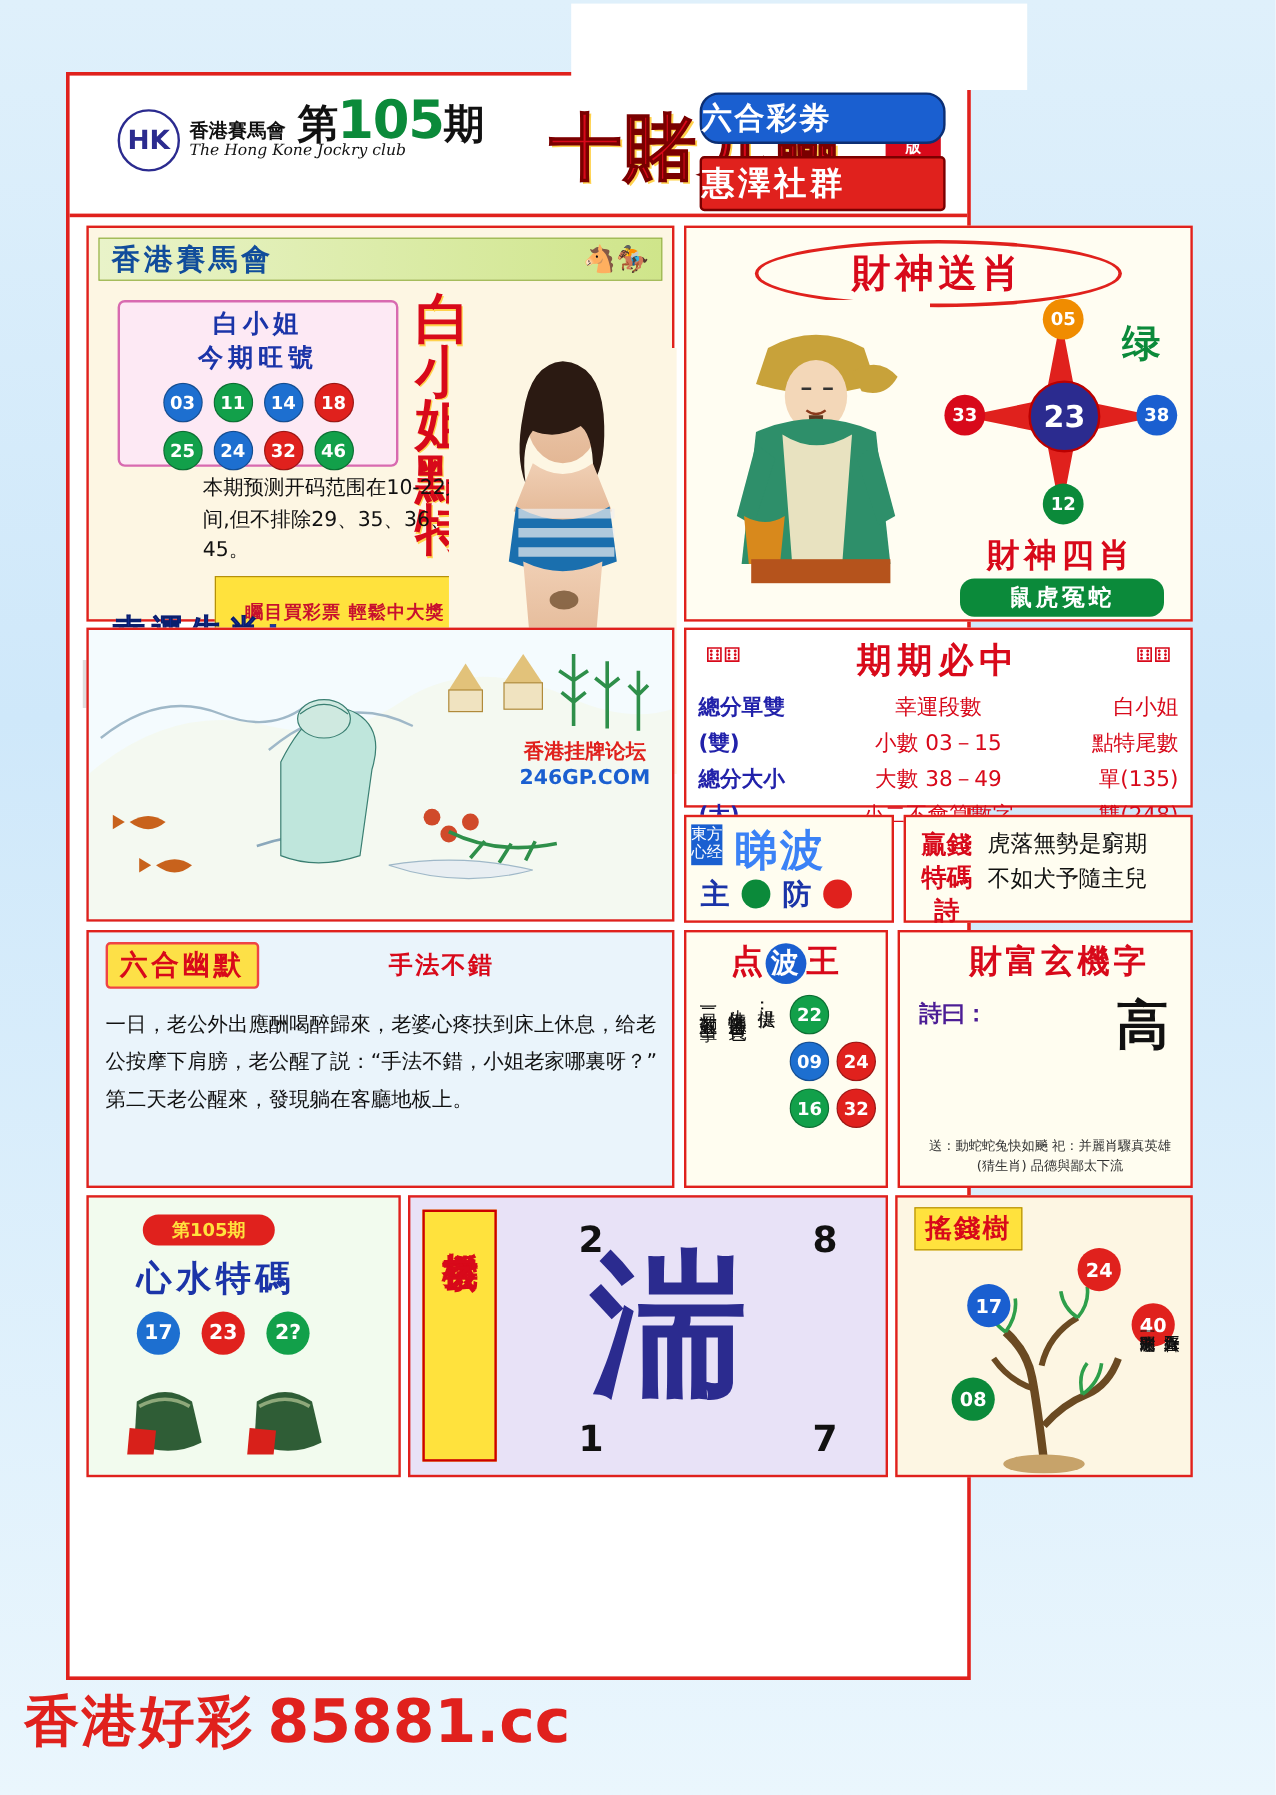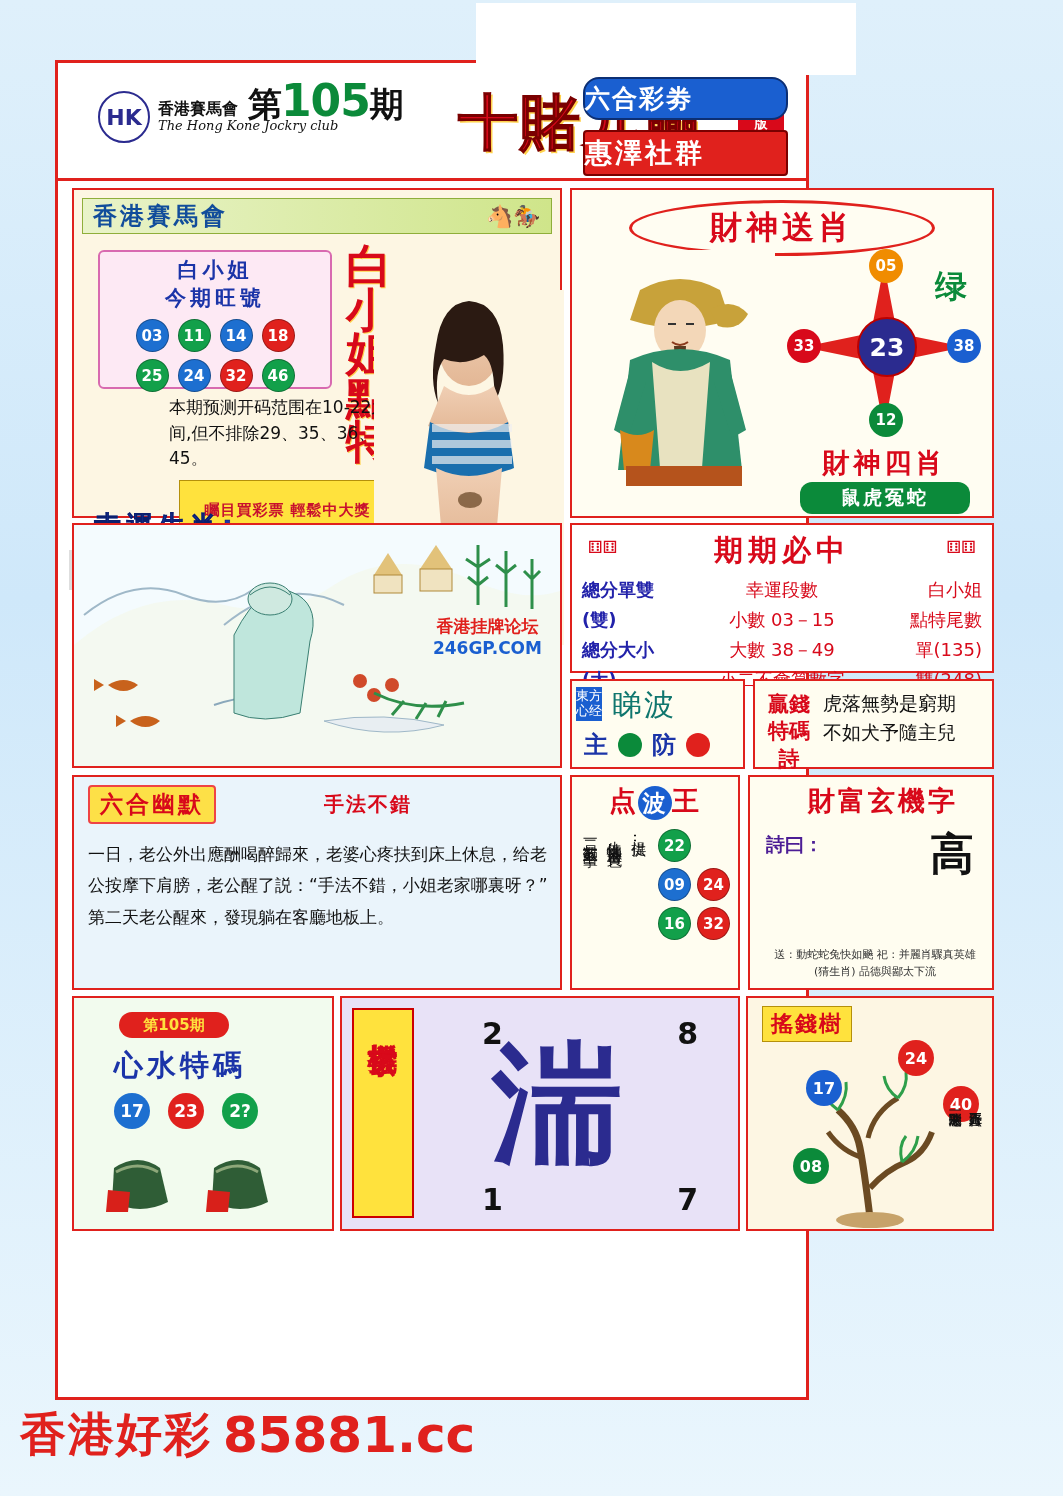--- a/index.html
+++ b/index.html
@@ -81,21 +81,21 @@
   .qqTitle{text-align:center;font-size:29px;font-weight:bold;color:#d8091a;letter-spacing:5px;margin-top:6px;}
   .qqdice{position:absolute;top:12px;font-size:17px;color:#d8091a;}
   .qqrow{display:flex;font-size:18px;line-height:1.45;padding:2px 10px;}
   .qqc1{width:110px;color:#2222aa;font-weight:bold;}
   .qqc2{flex:1;color:#d8091a;text-align:center;}
   .qqc3{width:110px;color:#d8091a;text-align:right;}
   
   #p-heart{left:512px;top:616px;width:175px;height:90px;background:#fffdf0;}
   .hLabel{position:absolute;left:4px;top:6px;width:26px;font-size:13px;color:#fff;background:#1a5fd0;
      text-align:center;line-height:1.15;padding:2px 0;}
-  .hWord{position:absolute;left:40px;top:4px;font-size:30px;font-weight:normal;color:#0f766e;letter-spacing:2px;}
+  .hWord{position:absolute;left:40px;top:4px;font-size:36px;font-weight:bold;color:#3b82f6;letter-spacing:2px;}
   .hBottom{position:absolute;left:12px;top:48px;display:flex;align-items:center;gap:10px;font-size:24px;font-weight:bold;color:#1b34a8;}
   .dotg{width:24px;height:24px;border-radius:50%;background:#0b8a3a;display:inline-block;}
   .dotr{width:24px;height:24px;border-radius:50%;background:#e0211d;display:inline-block;}
   #p-poem{left:695px;top:616px;width:241px;height:90px;background:#fffdf0;}
   .poemLeft{position:absolute;left:8px;top:10px;width:52px;font-size:21px;color:#d8091a;font-weight:bold;line-height:1.3;text-align:center;}
   .poemRight{position:absolute;left:68px;top:8px;width:165px;font-size:19px;color:#111;line-height:1.5;}
   
   #p-humor{left:14px;top:712px;width:490px;height:215px;background:#eaf4fb;}
   .humorTitle{position:absolute;left:14px;top:8px;background:#fde047;border:2px solid #ef4444;border-radius:4px;
      padding:2px 10px;font-size:23px;font-weight:bold;color:#d8091a;letter-spacing:3px;}

